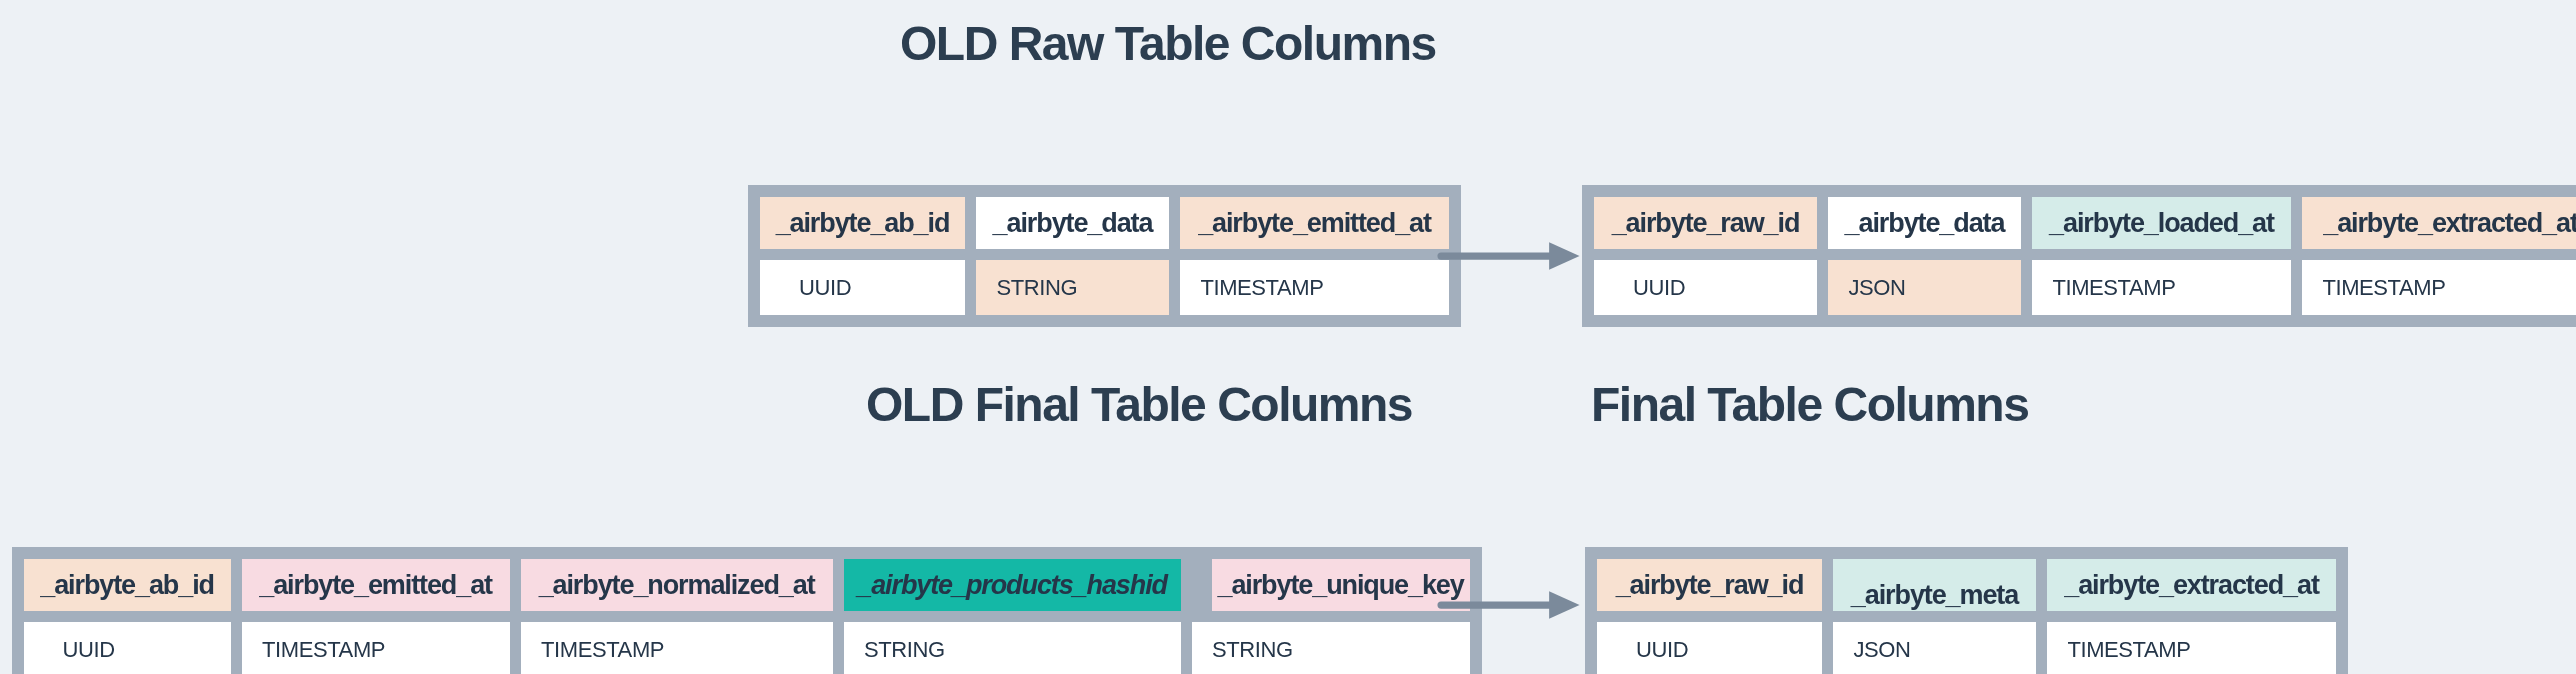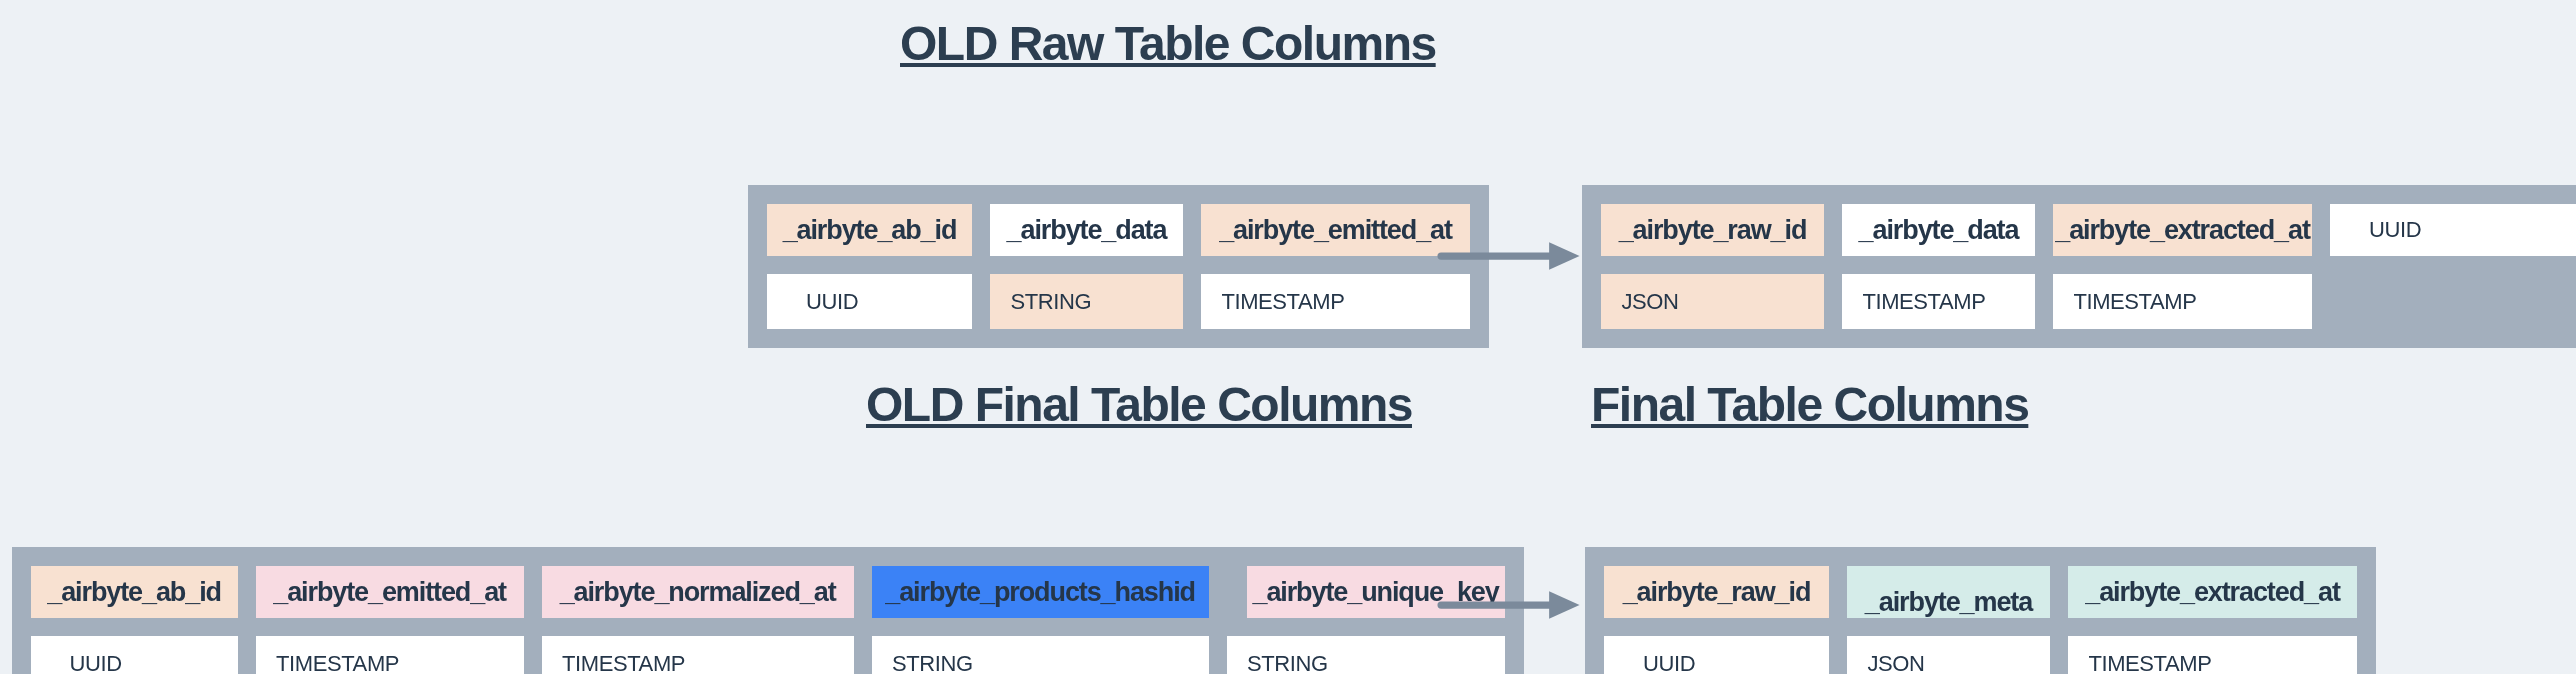--- a/index.html
+++ b/index.html
@@ -14,29 +14,28 @@
     overflow: hidden;
   }
 
   .title {
     position: absolute;
     font-size: 48px;
     font-weight: 700;
     letter-spacing: -1.5px;
     color: var(--title, #2c3e50);
     white-space: nowrap;
-    text-decoration: underline;
   }
 
   .tbl {
     position: absolute;
     display: grid;
     grid-template-rows: 52px 55px;
-    gap: 18px;
-    padding: 19px;
+    gap: 11px;
+    padding: 12px;
     background: var(--border, #a3afbd);
   }
 
   .cell {
     display: flex;
     align-items: center;
     color: var(--text, #253649);
     white-space: nowrap;
     overflow: hidden;
   }
@@ -91,20 +90,23 @@
       </div>
     </div>
 
   <div class="tbl" style="left:1582px; top:185px; grid-template-columns:223px 193px 259px 297px">
       <div class="cell hdr first" style="background: rgb(248, 225, 209);">
         <span>_airbyte_raw_id</span>
       </div>
       <div class="cell hdr" style="background: rgb(255, 255, 255);">
         <span>_airbyte_data</span>
       </div>
+      <div class="cell hdr" style="background: rgb(213, 236, 233);">
+        <span>_airbyte_loaded_at</span>
+      </div>
       <div class="cell hdr" style="background: rgb(248, 225, 209);">
         <span>_airbyte_extracted_at</span>
       </div>
       <div class="cell typ first" style="background: rgb(255, 255, 255);">
         <span>UUID</span>
       </div>
       <div class="cell typ" style="background: rgb(248, 225, 209);">
         <span>JSON</span>
       </div>
       <div class="cell typ" style="background: rgb(255, 255, 255);">
@@ -118,21 +120,21 @@
   <div class="tbl" style="left:11.6px; top:547px; grid-template-columns:207px 268px 312px 337px 278px">
       <div class="cell hdr first" style="background: rgb(248, 225, 209);">
         <span>_airbyte_ab_id</span>
       </div>
       <div class="cell hdr" style="background: rgb(248, 219, 226);">
         <span>_airbyte_emitted_at</span>
       </div>
       <div class="cell hdr" style="background: rgb(248, 219, 226);">
         <span>_airbyte_normalized_at</span>
       </div>
-      <div class="cell hdr" style="background: #3b82f6;">
+      <div class="cell hdr" style="background: #14b8a6; font-style: italic;">
         <span>_airbyte_products_hashid</span>
       </div>
       <div class="cell hdr" style="background: rgb(248, 219, 226); margin-left: 20px;">
         <span>_airbyte_unique_key</span>
       </div>
       <div class="cell typ first" style="background: rgb(255, 255, 255);">
         <span>UUID</span>
       </div>
       <div class="cell typ" style="background: rgb(255, 255, 255);">
         <span>TIMESTAMP</span>

